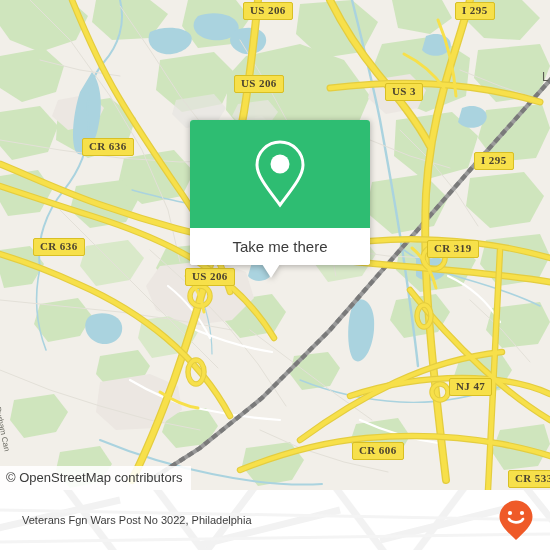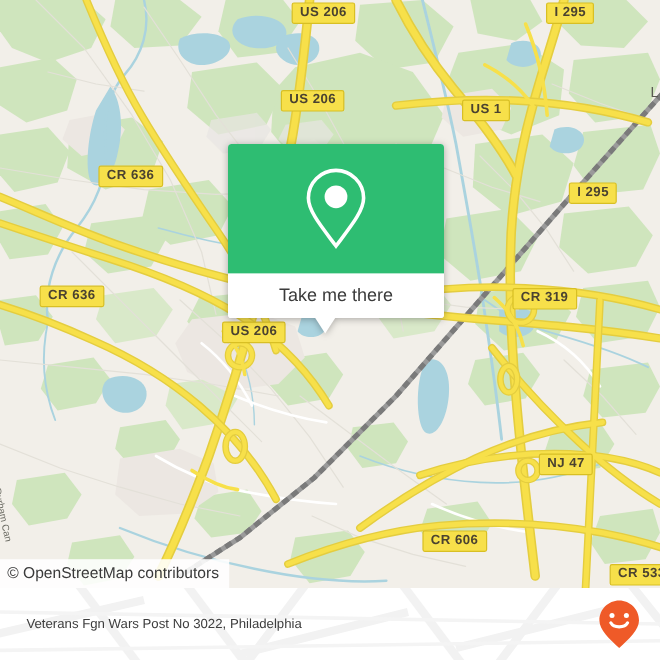--- a/index.html
+++ b/index.html
@@ -43,21 +43,21 @@
     background: #f7e04a;
     border: 1.6px solid #d8bf24;
     border-radius: 2px;
     color: #4a4230;
     font-size: 11px;
     font-weight: bold;
     letter-spacing: 0.4px;
     padding: 1px 6px 2px 6px;
     line-height: 13px;
     white-space: nowrap;
-    font-family: Liberation Sans, sans-serif;
+    font-family: Liberation Serif, serif;
     box-sizing: border-box;
     text-align: right;
   }
 
   
   .maplabel {
     position: absolute;
     color: #6b6b63;
     font-size: 8px;
     font-family: "Liberation Sans", sans-serif;
@@ -398,21 +398,21 @@
       </g>
     </svg>
 
     <div class="maplabel" style="left:356px; top:146px; transform:rotate(72deg); transform-origin:left top;">an Canal</div>
     <div class="maplabel" style="left:2px; top:406px; transform:rotate(78deg); transform-origin:left top;">Durham Can</div>
     <div class="maplabel" style="left:542px; top:70px; font-size:12px; color:#5a5a52;">L</div>
 
     <div class="shield" style="left:243px; top:2px;">US 206</div>
     <div class="shield" style="left:455px; top:2px;">I 295</div>
     <div class="shield" style="left:234px; top:75px;">US 206</div>
-    <div class="shield" style="left:385px; top:83px;">US 1</div>
+    <div class="shield" style="left:385px; top:83px;">US 3</div>
     <div class="shield" style="left:82px; top:138px;">CR 636</div>
     <div class="shield" style="left:474px; top:152px;">I 295</div>
     <div class="shield" style="left:33px; top:238px;">CR 636</div>
     <div class="shield" style="left:427px; top:240px;">CR 319</div>
     <div class="shield" style="left:185px; top:268px;">US 206</div>
     <div class="shield" style="left:449px; top:378px;">NJ 47</div>
     <div class="shield" style="left:352px; top:442px;">CR 606</div>
     <div class="shield" style="left:508px; top:470px;">CR 533</div>
 
     <div id="attrib">© OpenStreetMap contributors</div>

